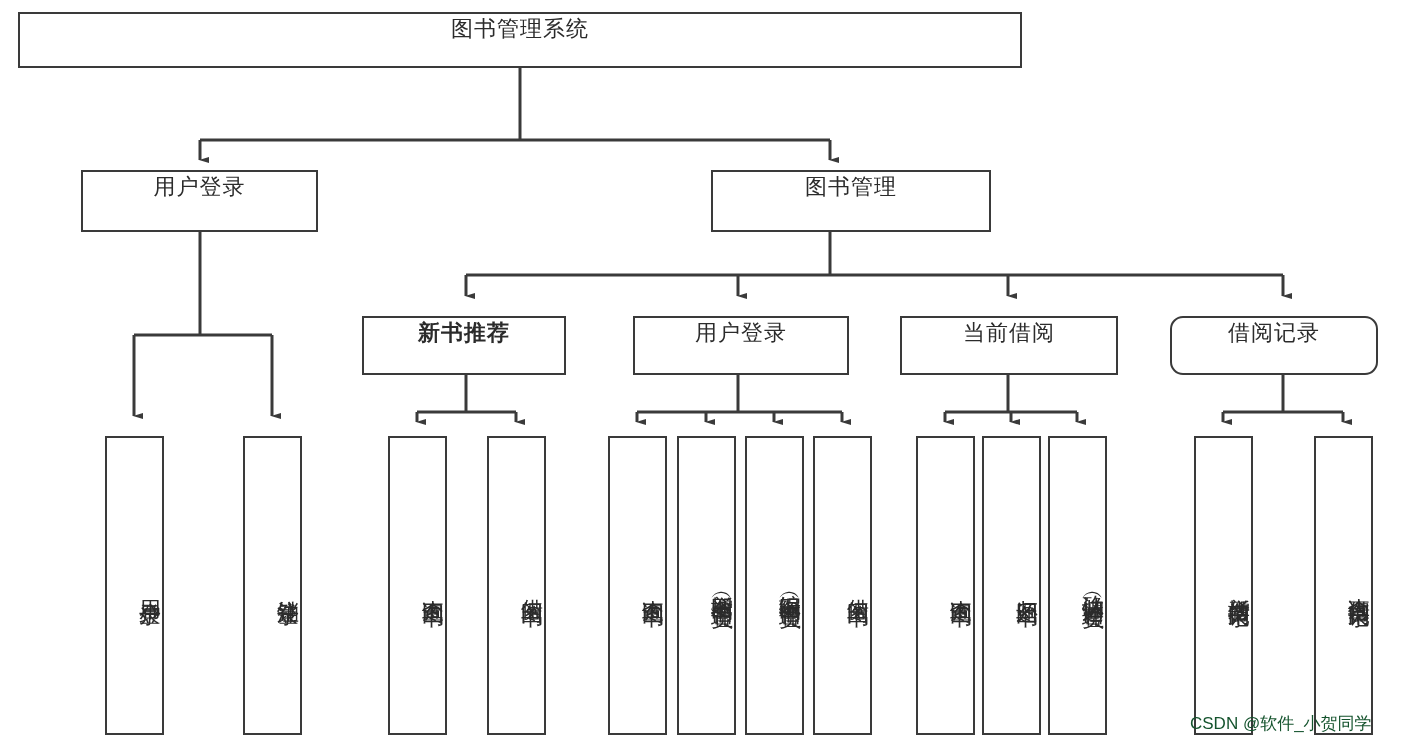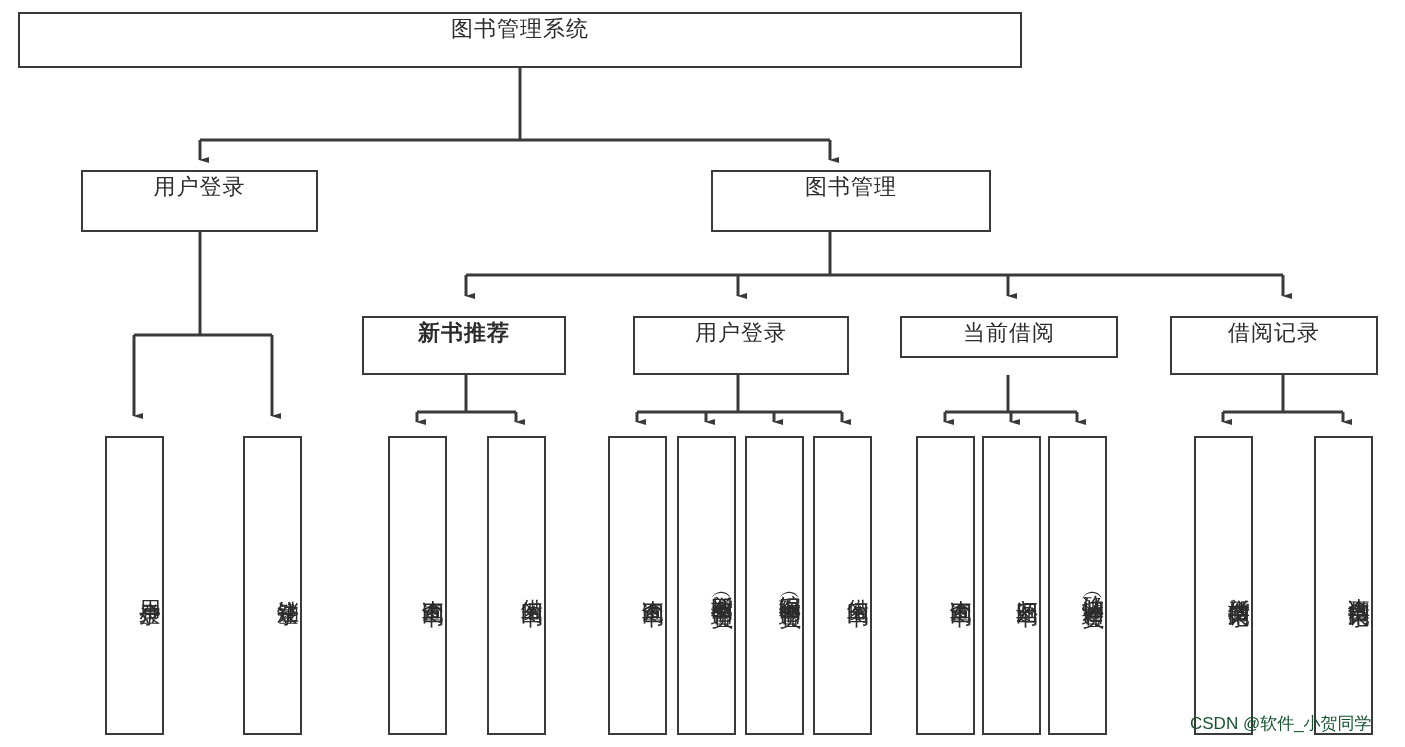--- a/index.html
+++ b/index.html
@@ -127,24 +127,24 @@
   <div class="node horiz" style="left:711px; top:170px; width:280px; height:62px;">
     <span class="lbl">图书管理</span>
   </div>
 
   <div class="node horiz" style="left:362px; top:316px; width:204px; height:59px;font-weight:bold;">
     <span class="lbl">新书推荐</span>
   </div>
   <div class="node horiz" style="left:633px; top:316px; width:216px; height:59px;">
     <span class="lbl">用户登录</span>
   </div>
-  <div class="node horiz" style="left:900px; top:316px; width:218px; height:42px;">
+  <div class="node horiz" style="left:900px; top:316px; width:218px; height:59px;">
     <span class="lbl">当前借阅</span>
   </div>
-  <div class="node horiz" style="left:1170px; top:316px; width:208px; height:59px;">
+  <div class="node horiz" style="left:1170px; top:316px; width:208px; height:59px;border-radius:13px;">
     <span class="lbl">借阅记录</span>
   </div>
 
   <div class="node vert" style="left:105px; top:436px; width:59px; height:299px;">
     <span class="lbl">用户登录</span>
   </div>
   <div class="node vert" style="left:243px; top:436px; width:59px; height:299px;">
     <span class="lbl">注销登录</span>
   </div>
 

